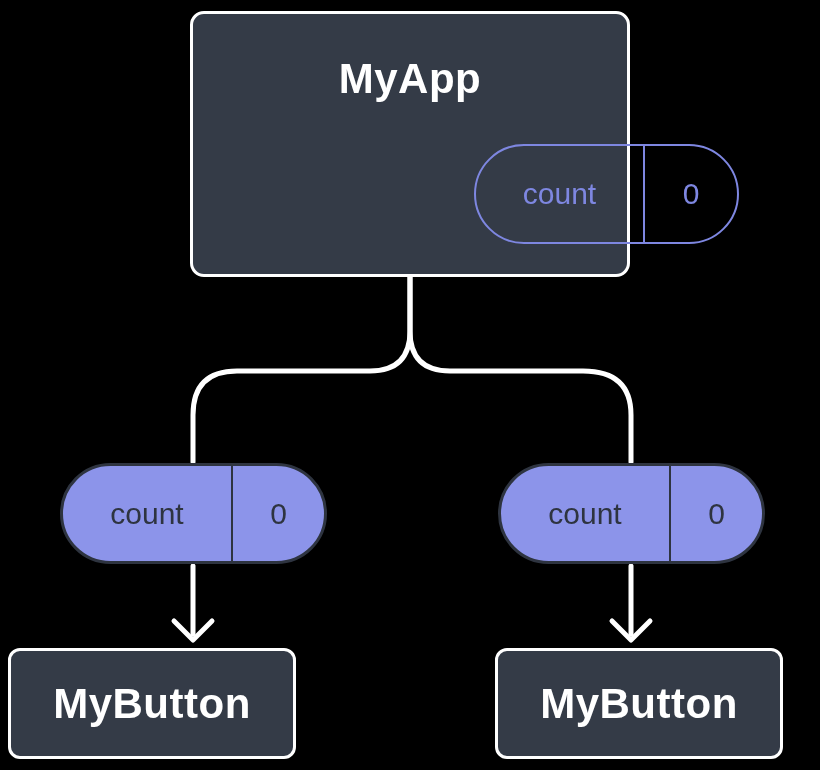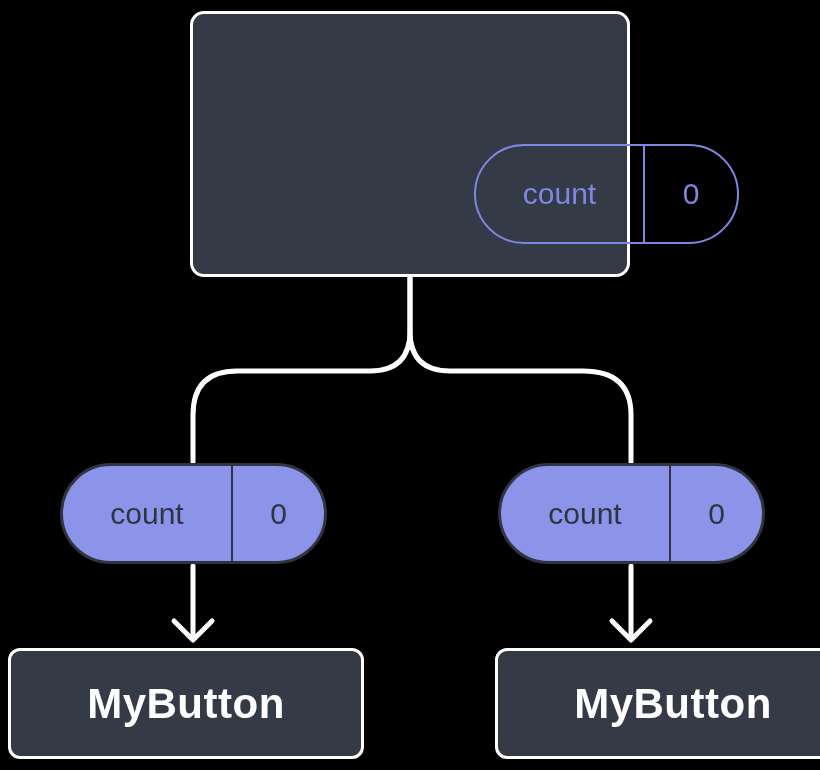--- a/index.html
+++ b/index.html
@@ -56,21 +56,21 @@
     width: 100%;
     text-align: center;
     font-size: 42px;
     font-weight: 700;
     line-height: 1.1;
     letter-spacing: 0.5px;
   }
 
   .child-node {
     top: 648px;
-    width: 356px; height: 111px;
+    width: 288px; height: 111px;
     border-radius: 12px;
     border-width: 3px;
     display: flex;
     align-items: center;
     justify-content: center;
   }
   .child-left  { left: 8px; }
   .child-right { left: 495px; }
   .child-node .node-title {
     font-size: 42px;
@@ -129,20 +129,21 @@
   <svg class="connectors" viewBox="0 0 820 770" xmlns="http://www.w3.org/2000/svg">
     <path d="M410 277 L410 331 Q410 371 370 371 L237 371 Q193 371 193 415 L193 462"></path>
     <path d="M410 277 L410 331 Q410 371 450 371 L583 371 Q631 371 631 415 L631 462"></path>
     <path d="M193 566 L193 634"></path>
     <path d="M174 621 L193 640 L212 621"></path>
     <path d="M631 566 L631 634"></path>
     <path d="M612 621 L631 640 L650 621"></path>
   </svg>
 
   <div class="node root-node">
+    <div class="node-title">MyApp</div>
     <div class="pill pill-outline">
       <div class="pill-name">count</div>
       <div class="pill-value">0</div>
     </div>
   </div>
 
   <div class="pill pill-solid pill-left">
     <div class="pill-name">count</div>
     <div class="pill-value">0</div>
   </div>

